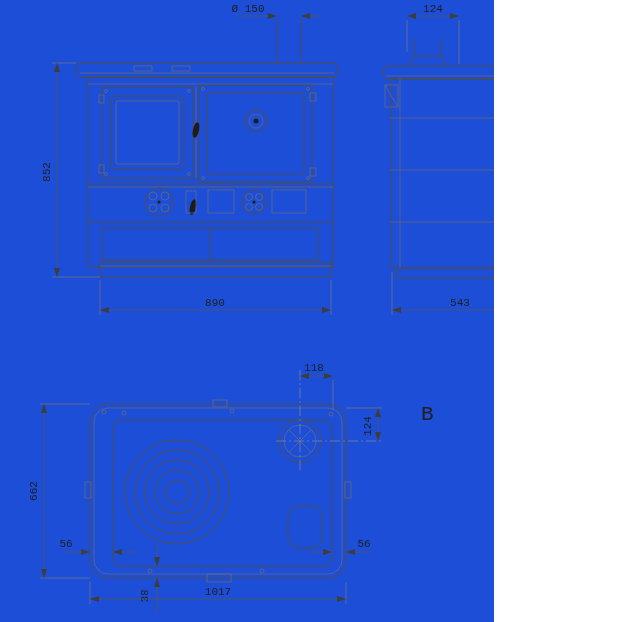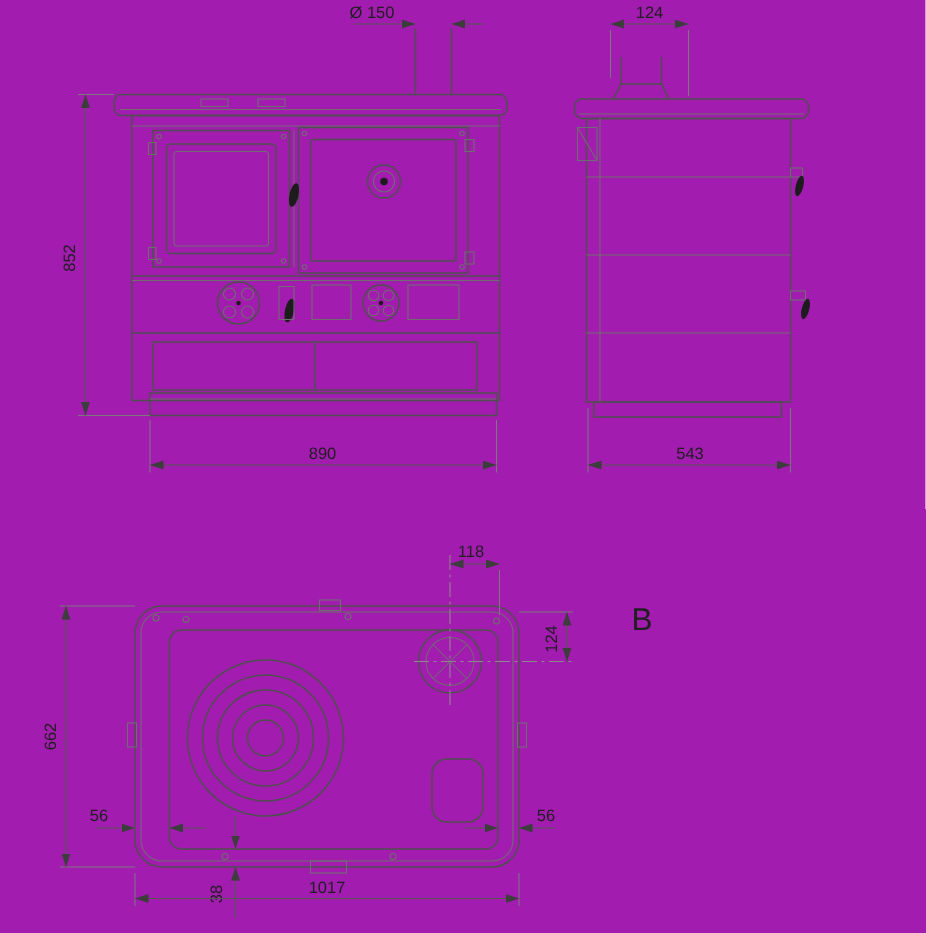--- a/index.html
+++ b/index.html
@@ -1,17 +1,17 @@
 <!DOCTYPE html>
 <html><head>
 <meta charset="utf-8">
 <style>
   html,body{margin:0;padding:0;background:#ffffff;}
-  #stage{position:relative;width:617px;height:622px;background:#a21caf;overflow:hidden;
-         font-family:Liberation Sans, sans-serif;}
+  #stage{position:relative;width:494px;height:622px;background:#1d4ed8;overflow:hidden;
+         font-family:Liberation Mono, monospace;}
   svg{position:absolute;left:0;top:0;}
   .draw{stroke:#4f4f4f;stroke-width:1;fill:none;}
   .thin{stroke:#6e6e6e;stroke-width:0.7;fill:none;}
   .dimline{stroke:#575757;stroke-width:0.8;fill:none;}
   .extline{stroke:#7a7a7a;stroke-width:0.7;fill:none;}
   .cline{stroke:#8a8a8a;stroke-width:0.7;fill:none;stroke-dasharray:10 3 2 3;}
   .blackfill{fill:#1c1c1c;stroke:none;}
   text.dim{font-size:11px;fill:#1f1f1f;}
   text.viewlabel{font-size:21px;fill:#1f1f1f;}
 </style>

